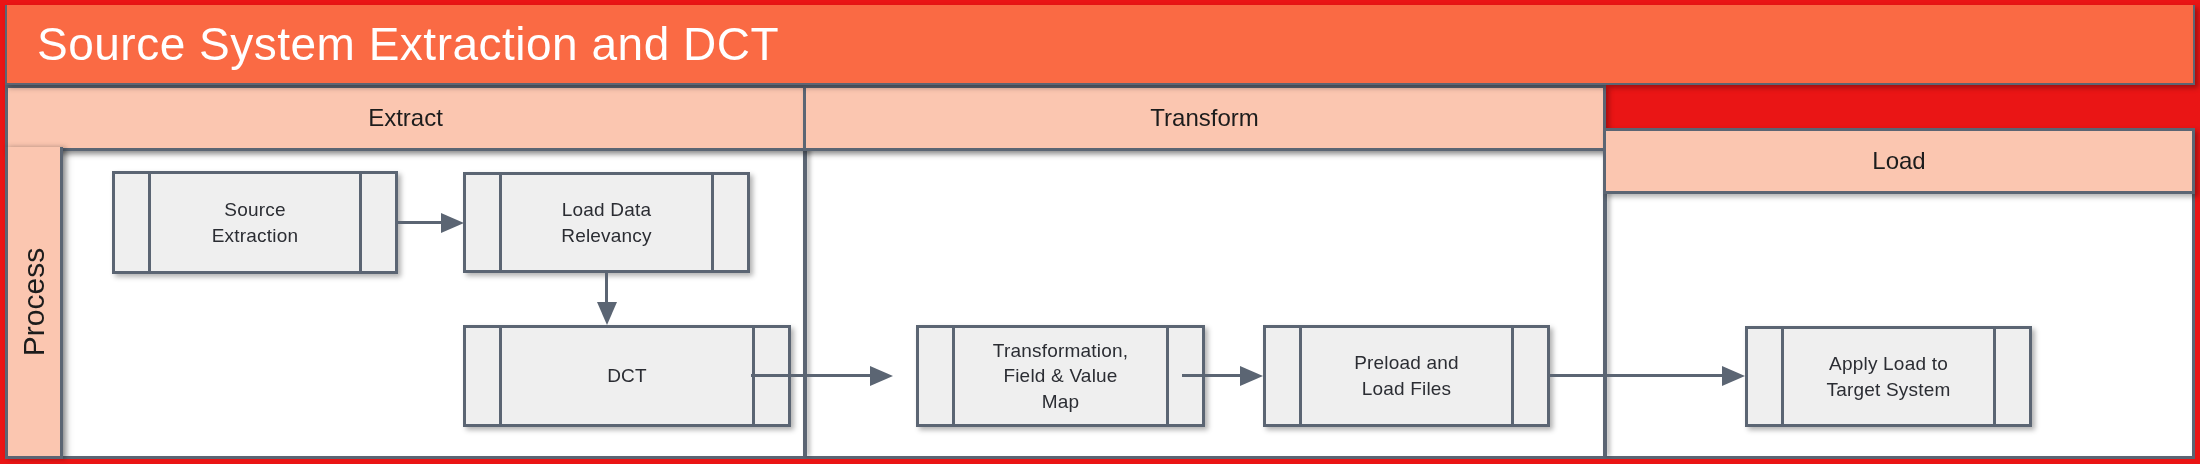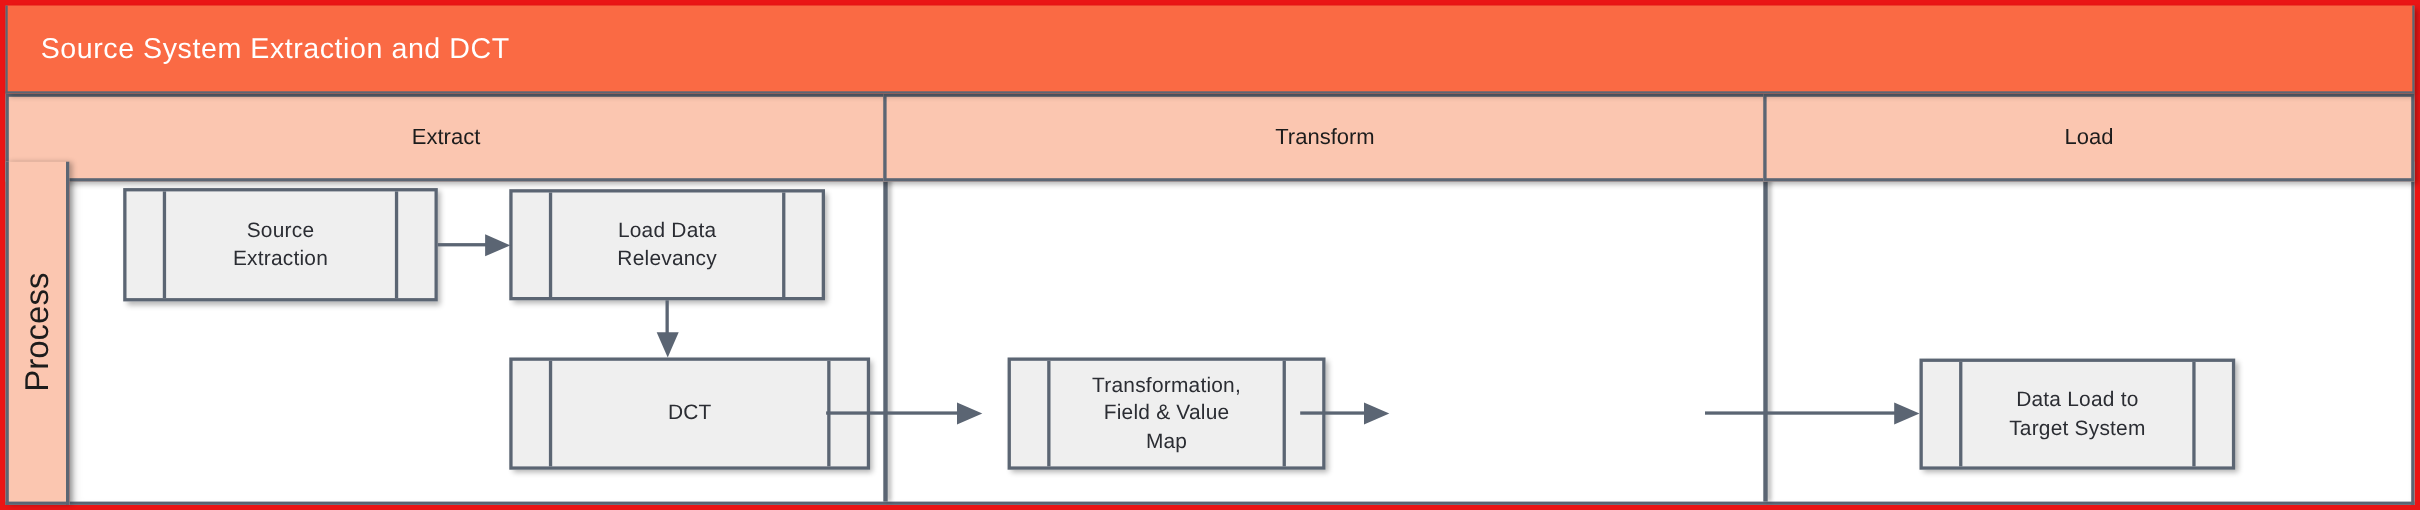--- a/index.html
+++ b/index.html
@@ -20,36 +20,36 @@
     position:relative;width:2200px;height:464px;
     background:var(--frame-red);
     overflow:hidden;
   }
   .title-bar{
     position:absolute;left:5px;top:5px;width:2190px;height:80px;
     background:var(--title-bg);
     border:2px solid var(--border-gray);border-top:none;
     display:flex;align-items:center;
     padding-left:30px;
-    color:var(--title-text);font-size:26px;letter-spacing:.5px;
+    color:var(--title-text);font-size:46px;letter-spacing:.5px;
     box-shadow:3px 3px 5px rgba(0,0,0,.3);
     z-index:3;
   }
   .hdr-cell{
-    position:absolute;top:85px;height:80px;
+    position:absolute;top:85px;height:66px;
     background:var(--header-bg);
     border:3px solid var(--border-gray);
     display:flex;align-items:center;justify-content:center;
-    color:var(--header-text);font-size:20px;
+    color:var(--header-text);font-size:24px;
     box-shadow:3px 3px 5px rgba(0,0,0,.3);
     z-index:2;
   }
   .hdr-extract{left:5px;width:801px;}
   .hdr-transform{left:803px;width:803px;align-items:center;}
-  .hdr-load{left:1603px;width:592px;}
+  .hdr-load{left:1603px;width:592px;margin-top:43px;}
   .lane-label{
     position:absolute;left:5px;top:147px;width:58px;height:312px;
     background:var(--header-bg);
     border:3px solid var(--border-gray);border-top:none;
     display:flex;align-items:center;justify-content:center;
     box-shadow:3px 0 5px rgba(0,0,0,.3);
     z-index:2;
   }
   .lane-label span{
     transform:rotate(-90deg);
@@ -154,25 +154,31 @@
     </div>
 
     <div class="node n4">
       <div class="stripe stripe-left"></div>
       <div class="stripe stripe-right"></div>
       <span class="label">Transformation,
 Field &amp; Value
 Map</span>
     </div>
 
+    <div class="node n5">
+      <div class="stripe stripe-left"></div>
+      <div class="stripe stripe-right"></div>
+      <span class="label">Preload and
+Load Files</span>
+    </div>
 
     <div class="node n6">
       <div class="stripe stripe-left"></div>
       <div class="stripe stripe-right"></div>
-      <span class="label">Data Load to
+      <span class="label">Apply Load to
 Target System</span>
     </div>
 
     <div>
       <div class="arrow-line a1-line"></div>
       <div class="arrow-head head-right a1-head"></div>
     </div>
 
     <div>
       <div class="arrow-line a2-line"></div>

